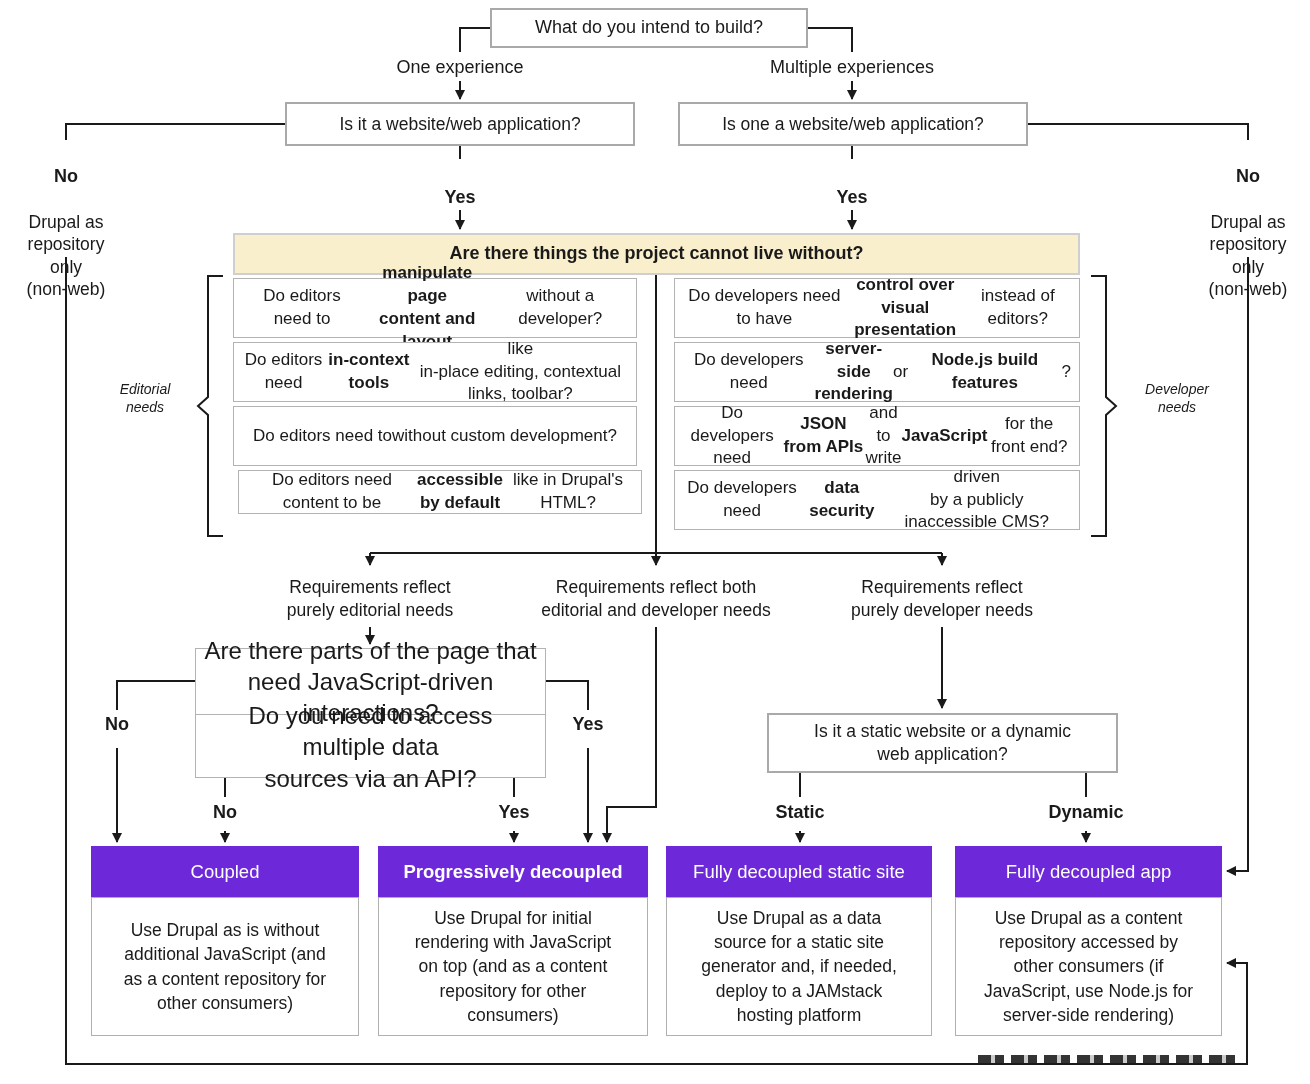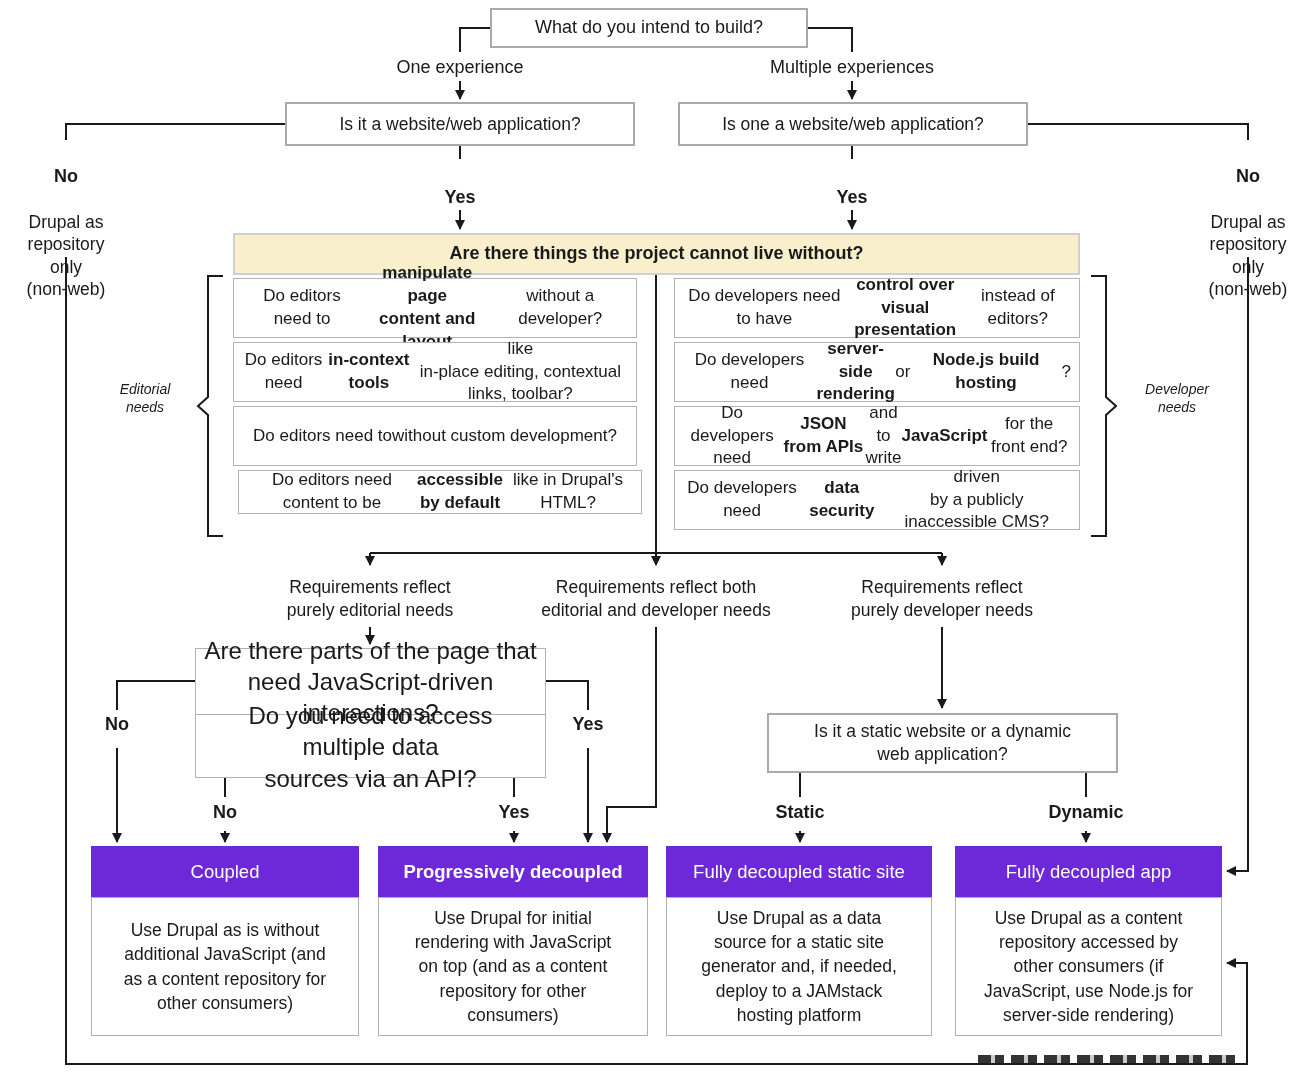--- a/index.html
+++ b/index.html
@@ -130,21 +130,21 @@
 content and layout</b><span> without a developer?</span></div>
   <div class="box qrow" style="left:233px;top:342px;width:404px;height:60px;"><span>Do editors need </span><b>in-context tools</b><span> like
 in-place editing, contextual links, toolbar?</span></div>
   <div class="box qrow" style="left:233px;top:406px;width:404px;height:60px;"><span>Do editors need to </span><span> without custom development?</span></div>
   <div class="box qrow" style="left:238px;top:470px;width:404px;height:44px;"><span>Do editors need content to be </span><b>accessible
 by default</b><span> like in Drupal's HTML?</span></div>
 
   <div class="box qrow" style="left:674px;top:278px;width:406px;height:60px;"><span>Do developers need to have </span><b>control over
 visual presentation</b><span> instead of editors?</span></div>
   <div class="box qrow" style="left:674px;top:342px;width:406px;height:60px;"><span>Do developers need </span><b>server-side
-rendering</b><span> or </span><b>Node.js build hosting</b><span>?</span></div>
+rendering</b><span> or </span><b>Node.js build features</b><span>?</span></div>
   <div class="box qrow" style="left:674px;top:406px;width:406px;height:60px;"><span>Do developers need </span><b>JSON from APIs</b><span> and
 to write </span><b>JavaScript</b><span> for the front end?</span></div>
   <div class="box qrow" style="left:674px;top:470px;width:406px;height:60px;"><span>Do developers need </span><b>data security</b><span> driven
 by a publicly inaccessible CMS?</span></div>
 
   <div class="needs" style="left:85px;top:380px;width:120px;">Editorial
 needs</div>
   <div class="needs" style="left:1112px;top:380px;width:130px;">Developer
 needs</div>
 

